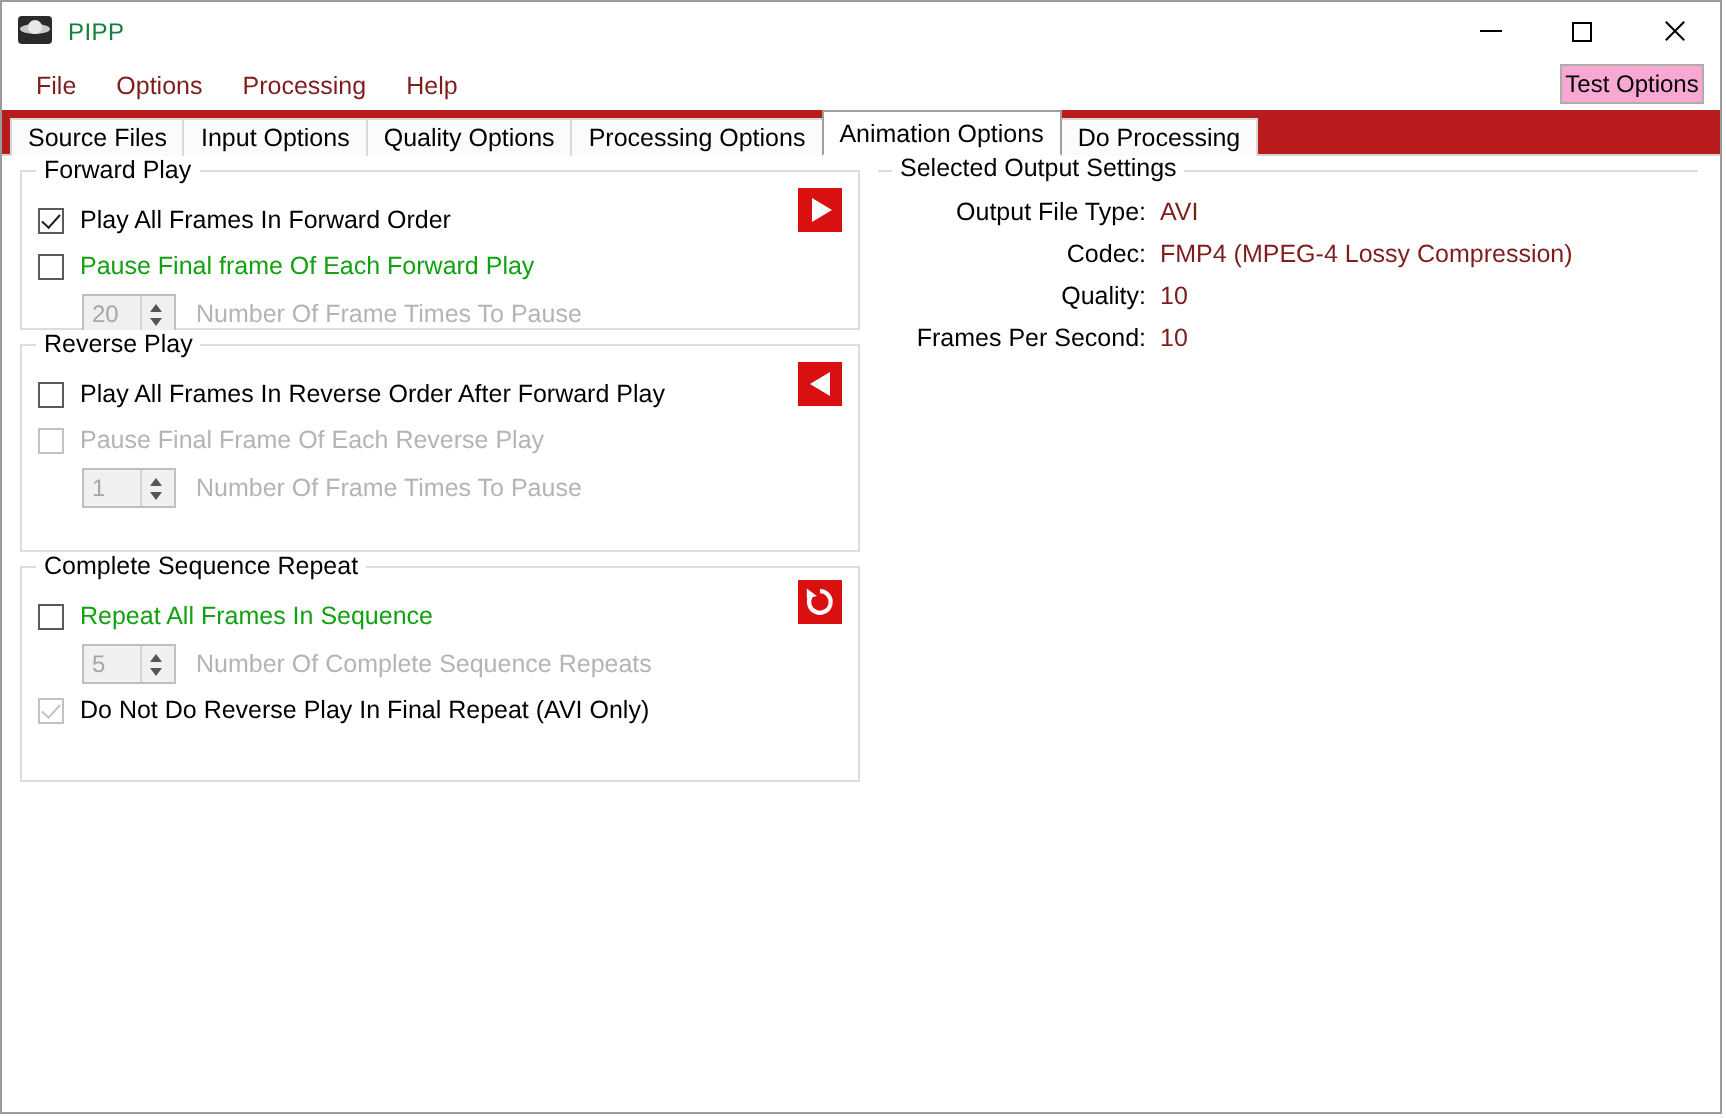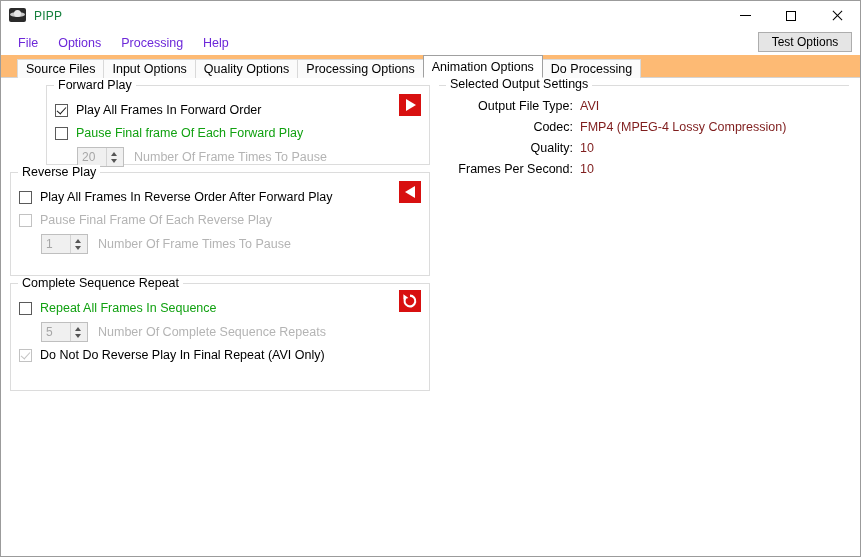--- a/index.html
+++ b/index.html
@@ -109,47 +109,47 @@
     min-height: 24px;
     display: flex;
     align-items: center;
     position: relative;
     background: #ffffff;
     padding-left: 7px;
   }
   .menu-item {
     padding: 3px 10px;
     font-size: 12.5px;
-    color: #6d28d9;
+    color: #7f1d1d;
     cursor: default;
   }
   .test-options-btn {
     position: absolute;
     right: 8px;
     top: 1px;
-    width: 94px;
+    width: 72px;
     height: 20px;
-    background: #e5e5e5;
+    background: #f9a8d4;
     border: 1px solid #adadad;
     font-family: "Liberation Sans", sans-serif;
     font-size: 12px;
     color: #000;
     text-align: center;
     line-height: 18px;
     cursor: default;
     box-sizing: border-box;
   }
 
   
   .tabstrip {
     position: relative;
     height: 23px;
     min-height: 23px;
-    background: #fdba74;
-    padding-left: 16px;
+    background: #b91c1c;
+    padding-left: 4px;
     display: flex;
     align-items: flex-end;
     box-sizing: border-box;
   }
   .tabstrip:after {
     content:"";
     position:absolute;
     left:0; right:0; bottom:0;
     height:1px;
     background:#d4d4d4;
@@ -214,21 +214,21 @@
     background: #ffffff;
     padding: 0 4px;
     font-size: 12.5px;
     color: #000;
     white-space: nowrap;
   }
   .group-body {
     padding: 14px 8px 8px 8px;
   }
 
-  .grp-forward { height: 80px; margin-left: 36px; }
+  .grp-forward { height: 80px; }
   .grp-reverse { height: 104px; }
   .grp-repeat  { height: 108px; }
   .grp-output  { border: none; height: 100px; }
   .grp-output .group-line {
     position:absolute; left:0; right:0; top:0; height:1px; background:#dcdcdc;
   }
 
   
   .row {
     display: flex;

